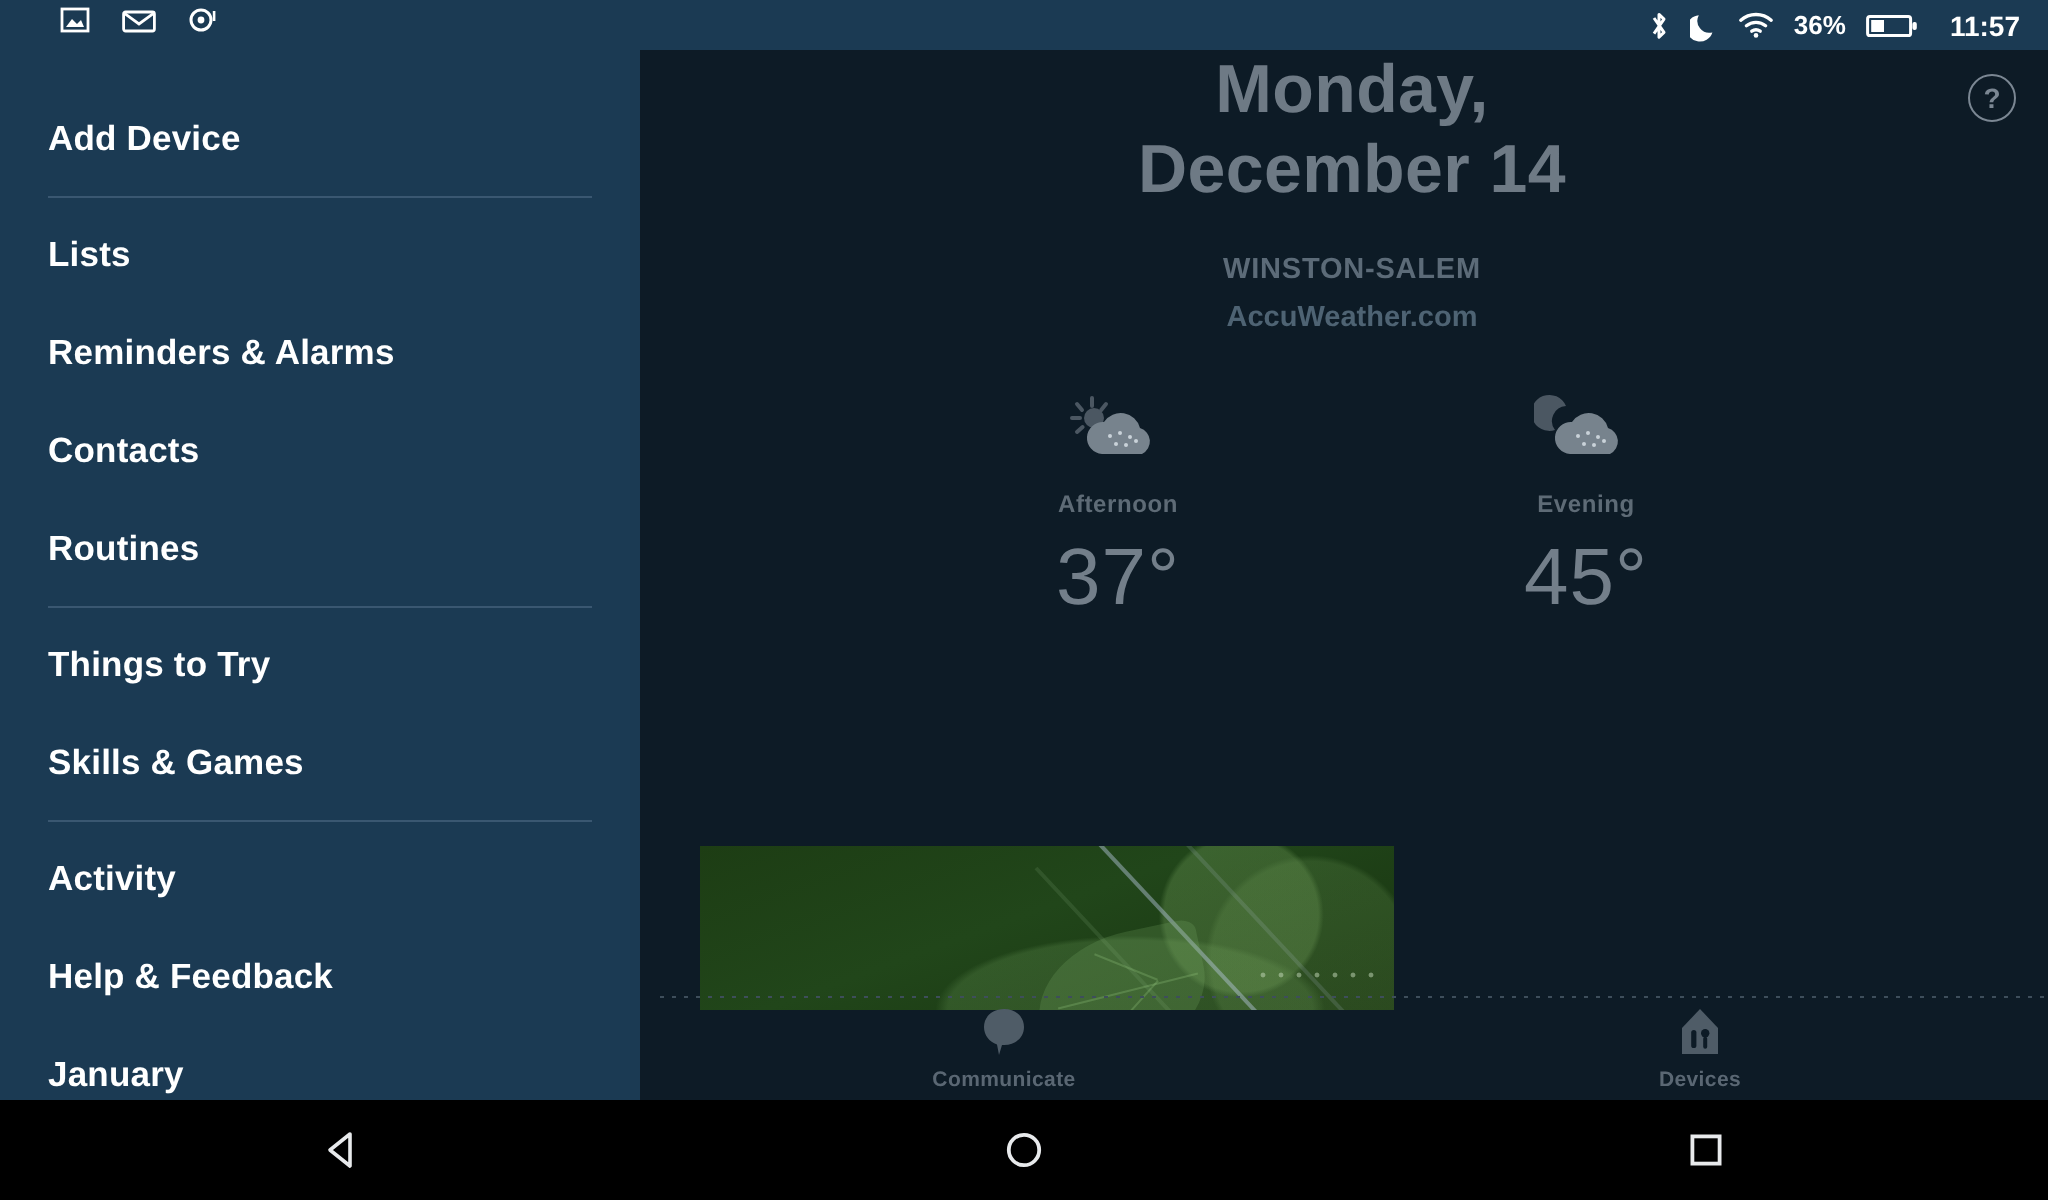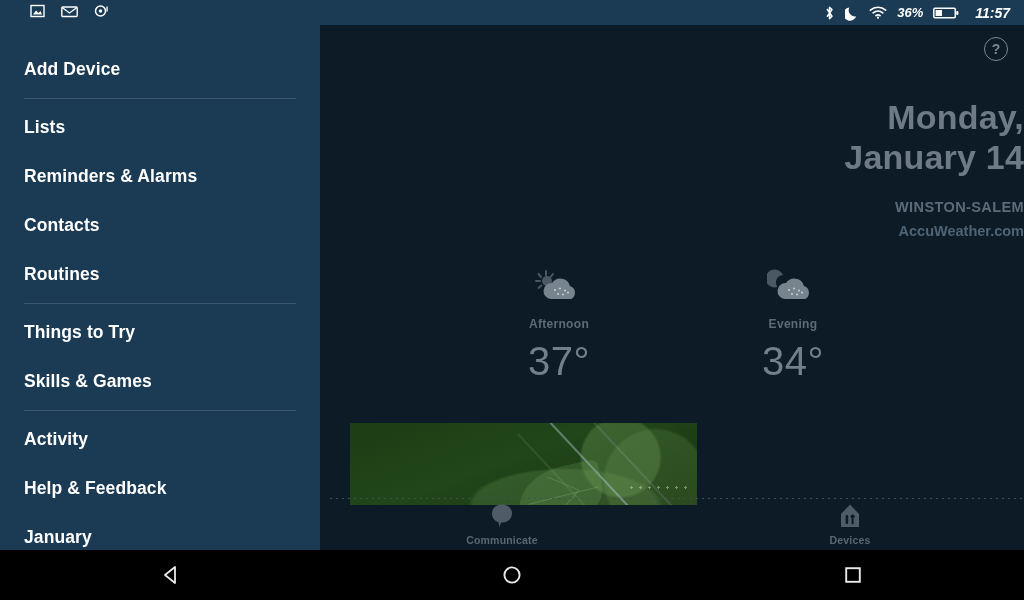--- a/index.html
+++ b/index.html
@@ -7,21 +7,21 @@
     width:1024px; height:600px; overflow:hidden;
     background:#000;
     font-family:"Liberation Sans", sans-serif;
     -webkit-font-smoothing:antialiased;
   }
   #screen { position:relative; width:1024px; height:600px; background:#0d1b26; }
 
   
   .statusbar {
     position:absolute; top:0; left:0; width:1024px; height:25px;
-    background:#1b3a53; display:flex; align-items:center;font-style:italic;
+    background:#1b3a53; display:flex; align-items:center;
   }
   .status-left { display:flex; align-items:center; gap:16px; padding-left:30px; }
   .status-right {
     margin-left:auto; display:flex; align-items:center; gap:10px; padding-right:14px;
     color:#ffffff; font-size:13px; font-weight:bold;
   }
   .status-right svg { display:block; }
   .sb-ico { display:block; }
   .battery-pct { font-size:13px; font-weight:bold; letter-spacing:0; }
   .clock { font-size:14px; font-weight:bold; margin-left:6px; }
@@ -46,21 +46,21 @@
     background:#0d1b26; overflow:hidden;
   }
   .help-btn {
     position:absolute; top:12px; right:16px;
     width:24px; height:24px; border-radius:50%;
     border:1.6px solid #7b8793; color:#7b8793;
     display:flex; align-items:center; justify-content:center;
     font-size:14px; font-weight:bold; font-family:"Liberation Sans", sans-serif;
   }
 
-  .card-date { text-align:right; padding-top:72px; }
+  .card-date { text-align:center; }
   .date-line {
     color:#6e7a85; font-size:34px; font-weight:bold; line-height:1.18;
     letter-spacing:.2px;
   }
   .location {
     margin-top:22px; color:#5c6b78; font-size:14.5px; font-weight:bold;
     letter-spacing:.4px;
   }
   .attrib {
     margin-top:8px; color:#4e6373; font-size:14.5px; font-weight:bold;
@@ -207,21 +207,21 @@
         <div class="nav-item">January</div>
       </div>
   </div>
 
   <div class="main">
 
     <div class="help-btn">?</div>
 
     <div class="card-date">
       <div class="date-line">Monday,</div>
-      <div class="date-line">January 14</div>
+      <div class="date-line">December 14</div>
       <div class="location">WINSTON-SALEM</div>
       <div class="attrib">AccuWeather.com</div>
     </div>
 
     <div class="forecast">
       <div class="fc-slot">
         <div class="fc-icon">
           <svg width="52" height="38" viewBox="0 0 52 38">
             <g stroke="#4b5762" stroke-width="2" stroke-linecap="round">
               <line x1="13" y1="2" x2="13" y2="6"></line>
@@ -254,21 +254,21 @@
               <circle cx="22" cy="21" r="1"></circle>
                 <circle cx="27" cy="19.5" r="1"></circle>
               <circle cx="32" cy="21.5" r="1"></circle>
                 <circle cx="25" cy="25" r="1"></circle>
               <circle cx="30" cy="25.5" r="1"></circle>
                 <circle cx="35" cy="23.5" r="1"></circle>
             </g>
           </svg>
         </div>
         <div class="fc-label">Evening</div>
-        <div class="fc-temp">34°</div>
+        <div class="fc-temp">45°</div>
       </div>
     </div>
 
     <div class="promo">
       <div class="beam b1"></div>
       <div class="beam b2"></div>
       <div class="beam b3"></div>
       <div class="leaf"></div>
       <div class="vein" style="left:178px;top:72px;width:72px;transform:rotate(-14deg);"></div>
       <div class="vein" style="left:196px;top:60px;width:34px;transform:rotate(22deg);"></div>

